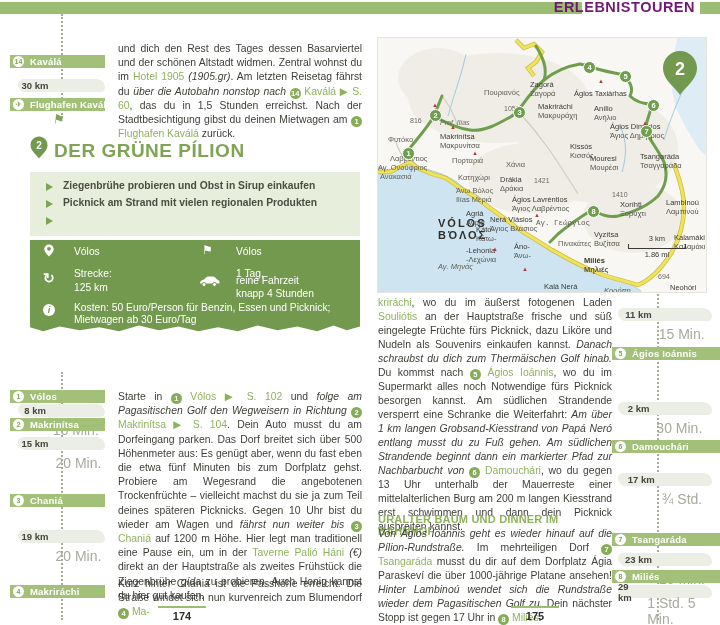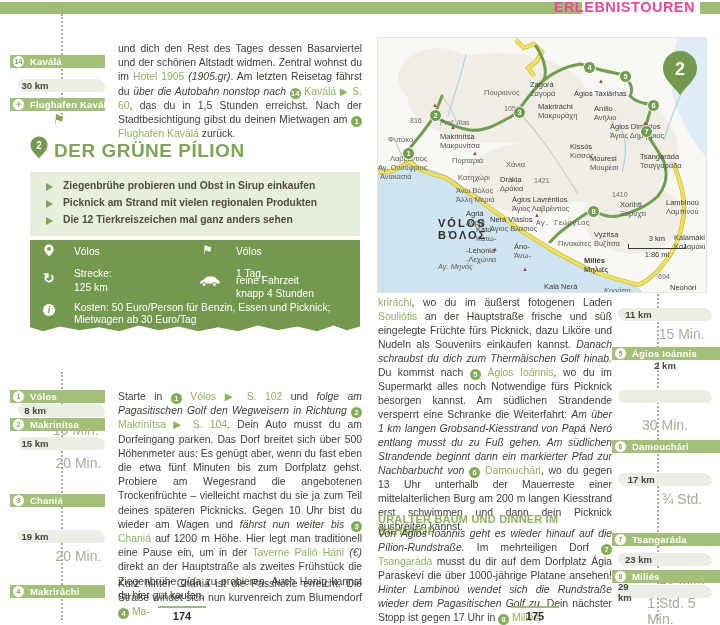--- a/index.html
+++ b/index.html
@@ -1,21 +1,21 @@
 <!DOCTYPE html>
 <html><head>
 <meta charset="utf-8">
 <style>
   html,body{margin:0;padding:0;background:#e8e8e8;}
   .page{position:relative;width:720px;height:625px;background:#ffffff;overflow:hidden;
         font-family:"Liberation Sans",sans-serif;color:#3e3e38;}
   
   .hdr-bar{position:absolute;top:2px;height:12px;background:#9cbd72;}
   .hdr-title{position:absolute;top:1px;right:25px;height:14px;line-height:13px;
-             font-size:14.5px;font-weight:bold;letter-spacing:.5px;color:#ec4899;}
+             font-size:14.5px;font-weight:bold;letter-spacing:.5px;color:#701a75;}
   
   .dotline{position:absolute;width:0;border-left:2px dotted #a7ad99;z-index:0;}
   .stopbar{position:absolute;height:13px;background:#a2c077;display:flex;align-items:center;
            gap:6px;padding-left:3px;z-index:2;box-sizing:border-box;}
   .stopbar .num{flex:0 0 auto;width:11px;height:11px;border-radius:50%;background:#fff;
                 color:#7fa456;font-size:7px;font-weight:bold;line-height:11px;text-align:center;}
   .stopbar .lbl{color:#fff;font-size:9.5px;font-weight:bold;letter-spacing:.2px;white-space:nowrap;}
   .brush{position:absolute;height:13px;background:#ebeee5;border-radius:6px 10px 5px 9px;
          display:flex;align-items:center;justify-content:center;gap:7px;z-index:2;}
   .brush .d{font-size:9.5px;font-weight:bold;color:#45453e;}
@@ -109,21 +109,20 @@
     <div class="hlrow">
       <span class="tri"></span>
       <span class="hltext">Ziegenbrühe probieren und Obst in Sirup einkaufen</span>
     </div>
     <div class="hlrow">
       <span class="tri"></span>
       <span class="hltext">Picknick am Strand mit vielen regionalen Produkten</span>
     </div>
     <div class="hlrow">
       <span class="tri"></span>
-      <span class="hltext">Die 12 Tierkreiszeichen mal ganz anders sehen</span>
     </div>
   </div>
 
   <div class="infobox">
     <span class="ib-ic" style="left:14px;top:4px;">
       <svg width="10" height="13" viewBox="0 0 36 46">
           <path d="M18 1 C8.6 1 1 8.6 1 18 C1 24 4 29 8 33.5 C12 38 16 42 18 45 C20 42 24 38 28 33.5 C32 29 35 24 35 18 C35 8.6 27.4 1 18 1 Z" fill="#fff"></path>
           <circle cx="18" cy="17" r="7" fill="#72994e"></circle>
         </svg>
     </span>
@@ -227,21 +226,21 @@
       <div>Makrinítsa</div>
       <div class="g">Μακρυνίτσα</div>
     </div>
     <div class="ml gr" style="left:74px;top:78px;text-align:right;">Πορταριά</div>
     <div class="ml gr" style="left:12px;top:76px;">Λαβρέντιος</div>
     <div class="ml gr" style="left:0px;top:85px;">Αγ. Ονούφριος</div>
     <div class="ml gr" style="left:2px;top:94px;">Ανακασιά</div>
     <div class="ml gr" style="left:80px;top:95px;">Κατηχώρι</div>
     <div class="ml gr" style="left:78px;top:108px;">
       <div>Άνω Βόλος</div>
-      <div>Άλλη Μεριά</div>
+      <div>Ilías Μεριά</div>
     </div>
     <div class="ml gr" style="left:10px;top:57px;">Φυτόκο</div>
     <div class="ml peak it" style="left:62px;top:40px;">Prof. Ilías</div>
     <div class="ml peak" style="left:32px;top:38px;">816</div>
     <div class="ml gr" style="left:106px;top:10px;">Πουριανός</div>
     <div class="ml peak" style="left:126px;top:26px;">1051</div>
     <div class="ml" style="left:152px;top:2px;">
       <div>Zagorá</div>
       <div class="g">Ζαγορά</div>
     </div>
@@ -380,21 +379,21 @@
 
   <div class="dotline" style="left:657px;top:294px;height:326px;"></div>
   <div class="brush" style="left:618px;top:308px;width:94px;">
     <span class="d">11 km</span>
     <span class="t">15 Min.</span>
   </div>
   <div class="stopbar" style="left:612px;top:347px;width:108px;">
     <span class="num">5</span>
     <span class="lbl">Ágios Ioánnis</span>
   </div>
-  <div class="brush" style="left:618px;top:390px;width:94px;flex-direction:column;">
+  <div class="brush" style="left:618px;top:402px;width:94px;">
     <span class="d">2 km</span>
     <span class="t">30 Min.</span>
   </div>
   <div class="stopbar" style="left:612px;top:440px;width:108px;">
     <span class="num">6</span>
     <span class="lbl">Damouchári</span>
   </div>
   <div class="brush" style="left:618px;top:473px;width:94px;">
     <span class="d">17 km</span>
     <span class="t">¾ Std.</span>

